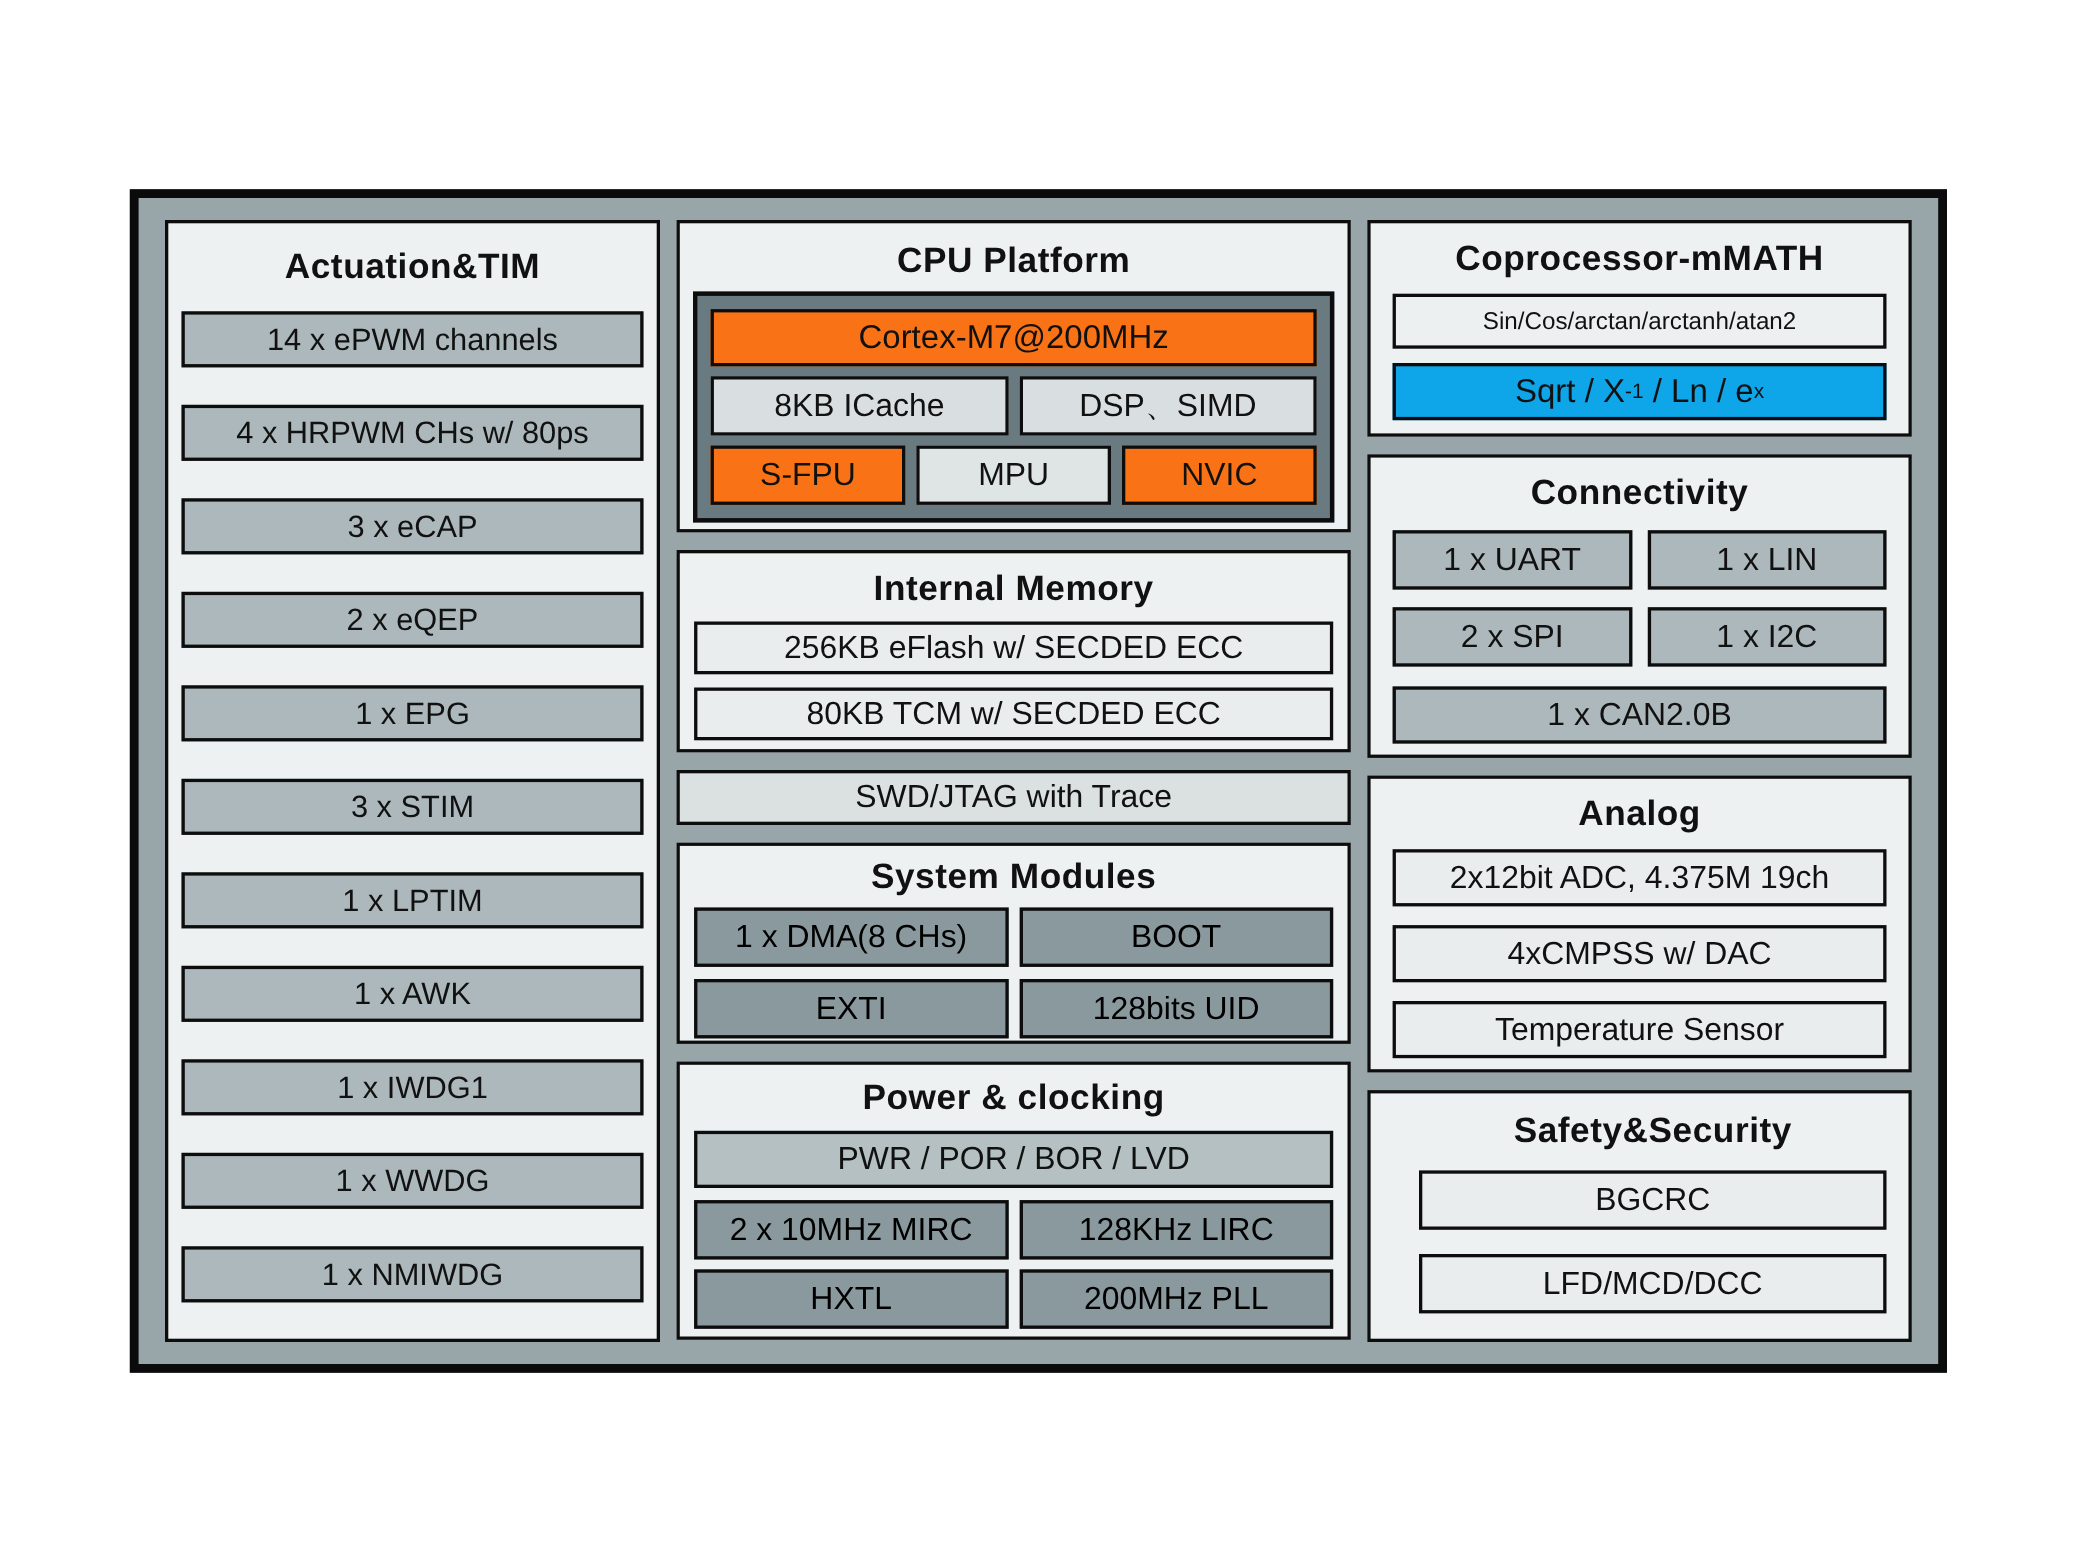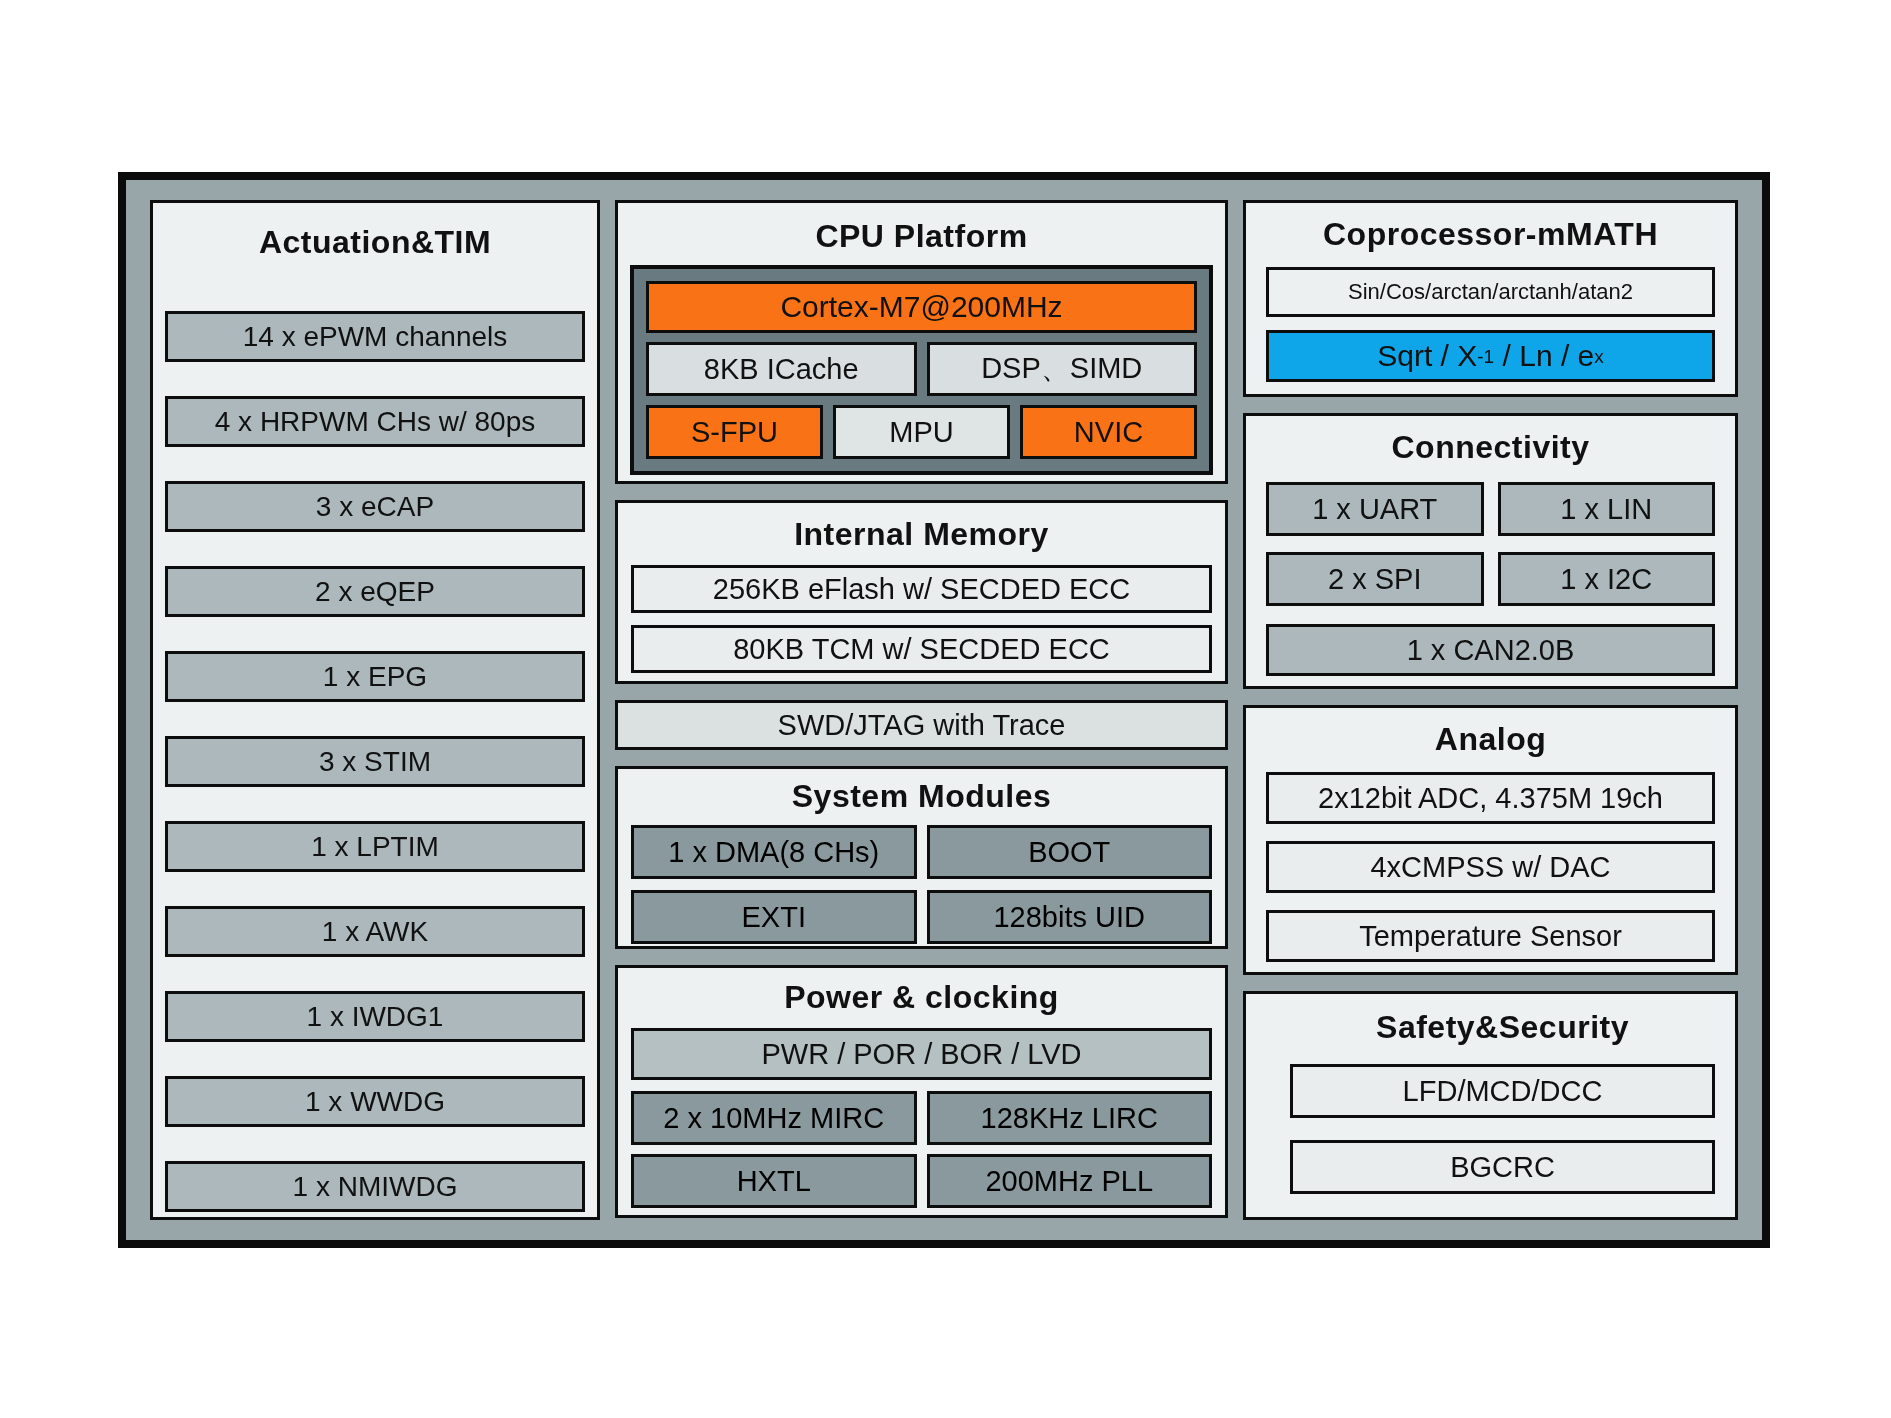--- a/index.html
+++ b/index.html
@@ -27,21 +27,21 @@
   .cell {
     border: 3px solid #0d0d0d; display: flex; align-items: center; justify-content: center;
     font-size: 29px; text-align: center;
   }
   .gray  { background: #acb8bb; }
   .dark  { background: #8a999d; color: #000000; }
   .lite  { background: #e9edee; }
   .xlite { background: #f97316; }
 
   
-  .p-left { height: 100%; display: flex; flex-direction: column; gap: 28px; }
+  .p-left { height: 100%; display: flex; flex-direction: column; }
   .p-left .panel-title { margin: 20px 0 22px; }
   .left-items { display: flex; flex-direction: column; gap: 34px; padding: 0 12px; }
   .left-items .cell { height: 51px; font-size: 28px; }
 
   
   .p-cpu { height: 284px; display: flex; flex-direction: column; padding-bottom: 12px; }
   .p-cpu .panel-title { margin: 14px 0 10px; }
   .cpu-container {
     flex: 1; margin: 0 12px; background: #697b80; border: 4px solid #0d0d0d;
     padding: 12px; display: flex; flex-direction: column; gap: 9px;
@@ -211,21 +211,21 @@
         <div class="ana-rows">
           <div class="cell lite">2x12bit ADC, 4.375M 19ch</div>
           <div class="cell lite">4xCMPSS w/ DAC</div>
           <div class="cell lite">Temperature Sensor</div>
         </div>
       </div>
 
       <div class="panel p-saf">
         <div class="panel-title">Safety&amp;Security</div>
         <div class="saf-rows">
+          <div class="cell lite">BGCRC</div>
           <div class="cell lite">LFD/MCD/DCC</div>
-          <div class="cell lite">BGCRC</div>
         </div>
       </div>
 
     </div>
 
   </div>
 </div>
 
 </body></html>

